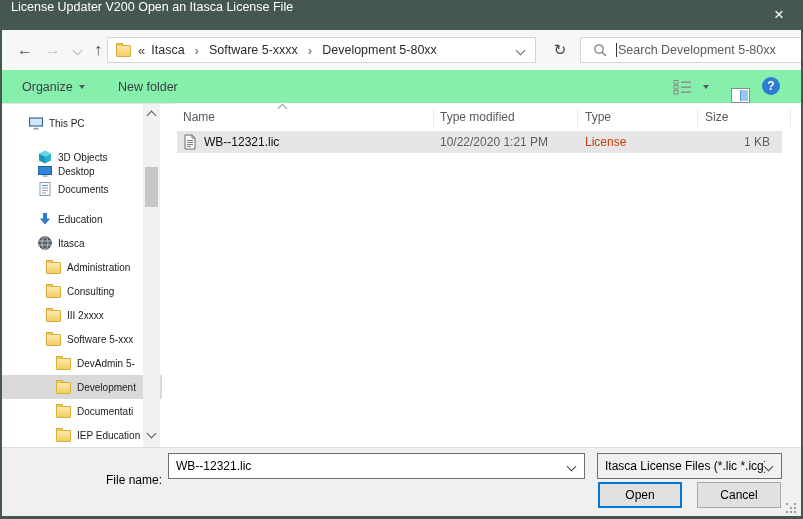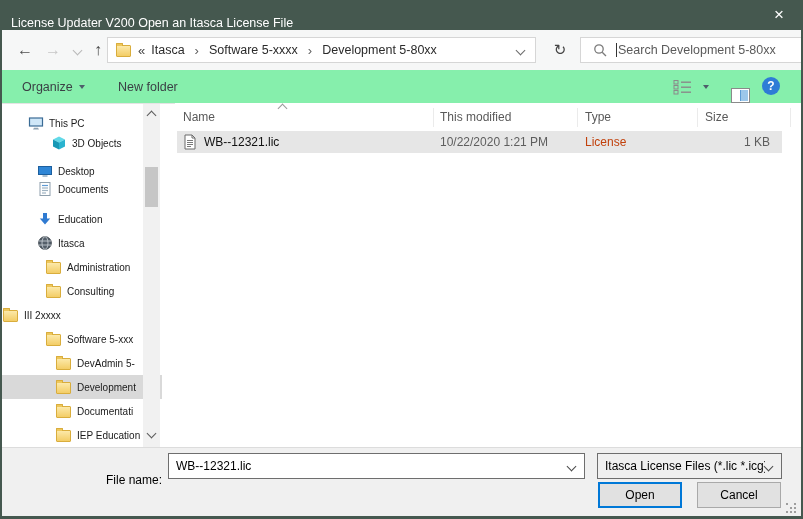--- a/index.html
+++ b/index.html
@@ -1,20 +1,20 @@
 <!DOCTYPE html>
 <html><head>
 <meta charset="utf-8">
 <style>
   html,body{margin:0;padding:0;background:#ddd;font-family:"Liberation Sans",sans-serif;}
   .window{position:relative;width:803px;height:519px;background:#fff;overflow:hidden;
           font-size:12px;color:#1a1a1a;}
   
   .titlebar{position:absolute;left:0;top:0;width:803px;height:30px;background:#45584F;
-            display:flex;align-items:flex-end;}
+            display:flex;align-items:flex-start;}
   .titlebar .title{color:#fff;font-size:12.5px;padding-left:11px;}
   .close-btn{position:absolute;right:6px;top:0;width:36px;height:30px;display:flex;
              align-items:center;justify-content:center;color:#fff;font-size:17px;cursor:default;}
   .b-left,.b-right,.b-bottom{position:absolute;background:#45584F;z-index:50;}
   .b-left{left:0;top:30px;bottom:0;width:2px;}
   .b-right{right:0;top:30px;bottom:0;width:2px;}
   .b-bottom{left:0;right:0;bottom:0;height:3px;}
   
   .navbar{position:absolute;left:2px;top:30px;width:799px;height:40px;background:#f6f7f7;}
   .navbtn{position:absolute;top:0;height:40px;display:flex;align-items:center;justify-content:center;
@@ -200,21 +200,21 @@
     <div class="titem" style="top:7px;padding-left:25px">
       <span class="ticon">
         <svg width="16" height="16" viewBox="0 0 16 16">
           <rect x="1.5" y="3" width="13" height="8" fill="#cfe7f8" stroke="#3a6b95" stroke-width="1.2"></rect>
           <path d="M6 12.8h4l1 1.7H5z" fill="#8fa3b3"></path>
         </svg>
       </span>
       <span class="tlabel">This PC</span>
     </div>
 
-    <div class="titem" style="top:27px;padding-left:48px">
+    <div class="titem" style="top:41px;padding-left:34px">
       <span class="ticon">
         <svg width="16" height="16" viewBox="0 0 16 16">
           <polygon points="8,1.5 14,4.5 8,7.5 2,4.5" fill="#62d9e8"></polygon>
           <polygon points="2,4.5 8,7.5 8,14.5 2,11.5" fill="#1798b5"></polygon>
           <polygon points="14,4.5 8,7.5 8,14.5 14,11.5" fill="#2ab3cf"></polygon>
         </svg>
       </span>
       <span class="tlabel">3D Objects</span>
     </div>
 
@@ -269,21 +269,21 @@
       <span class="tlabel">Administration</span>
     </div>
 
     <div class="titem" style="top:175px;padding-left:43px">
       <span class="ticon">
           <span class="fold"></span>
         </span>
       <span class="tlabel">Consulting</span>
     </div>
 
-    <div class="titem" style="top:199px;">
+    <div class="titem" style="top:199px;padding-left:43px">
       <span class="ticon">
           <span class="fold"></span>
         </span>
       <span class="tlabel">III 2xxxx</span>
     </div>
 
     <div class="titem" style="top:223px;padding-left:43px">
       <span class="ticon">
           <span class="fold"></span>
         </span>
@@ -322,21 +322,21 @@
       <span class="chv up ss-up"></span>
       <span class="ss-thumb"></span>
       <span class="chv ss-down"></span>
     </div>
   </div>
 
   <div class="filelist">
     <span class="chv up sort-caret"></span>
 
     <span class="colh" style="left:8px">Name</span>
-    <span class="colh" style="left:265px">This modified</span>
+    <span class="colh" style="left:265px">Type modified</span>
     <span class="colh" style="left:410px">Type</span>
     <span class="colh" style="left:530px">Size</span>
 
     <span class="colsep" style="left:258px"></span>
     <span class="colsep" style="left:402px"></span>
     <span class="colsep" style="left:522px"></span>
     <span class="colsep" style="left:615px"></span>
 
     <div class="frow">
       <span class="fc-icon">

